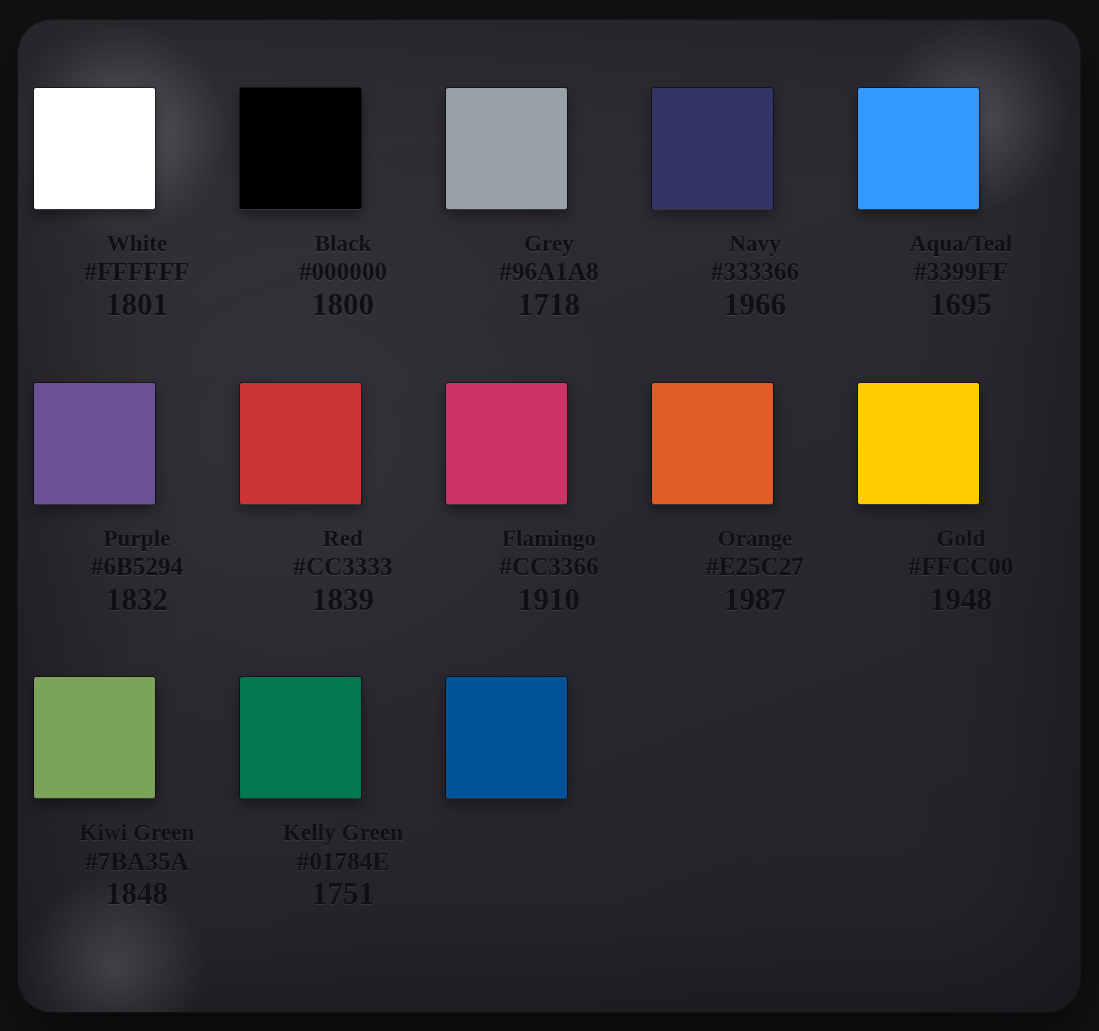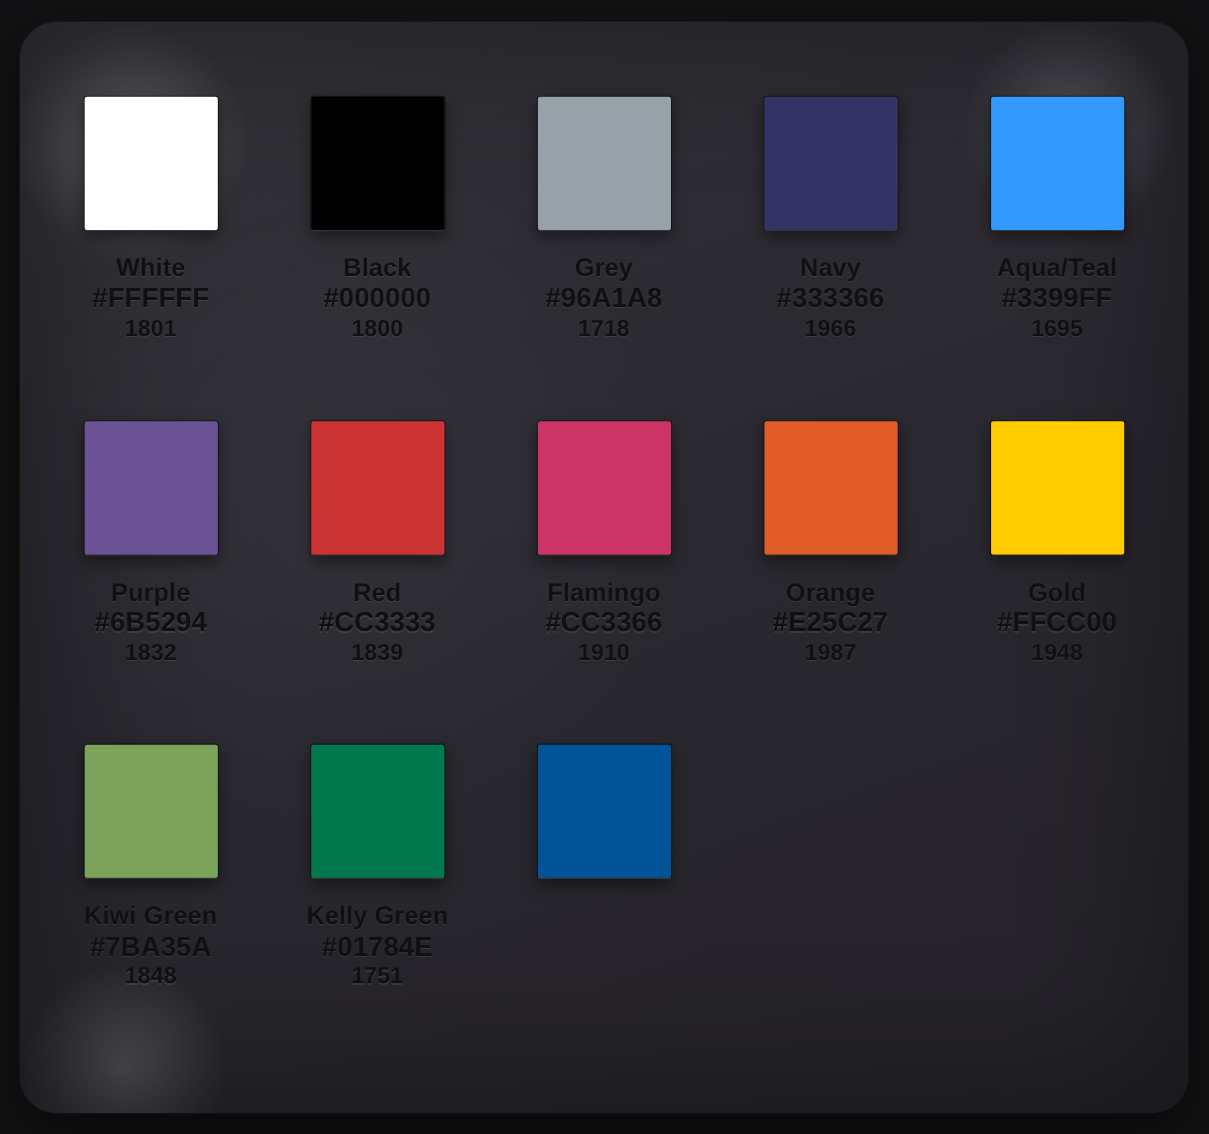--- a/index.html
+++ b/index.html
@@ -61,21 +61,21 @@
     grid-template-columns: repeat(5, 1fr);
     grid-template-rows: repeat(3, 1fr);
     padding: 68px 16px 40px 16px;
     box-sizing: border-box;
     z-index: 2;
   }
 
   .cell {
     display: flex;
     flex-direction: column;
-    align-items: center;
+    font-family: Liberation Serif, serif;
   }
 
   .chip {
     width: 121px;
     height: 121px;
     border-radius: 2px;
     box-shadow:
       0 1px 0 rgba(255,255,255,0.16),
       0 0 0 1px rgba(0,0,0,0.45),
       0 6px 14px rgba(0,0,0,0.45);
@@ -93,21 +93,21 @@
 
   .name {
     font-size: 23px;
     white-space: nowrap;
   }
   .hex {
     font-size: 25px;
     white-space: nowrap;
   }
   .code {
-    font-size: 21px;
+    font-size: 31px;
     white-space: nowrap;
   }
 </style>
 </head>
 <body>
 
 <div id="stage">
   <div id="panel">
     <div id="grid">
         <div class="cell">

